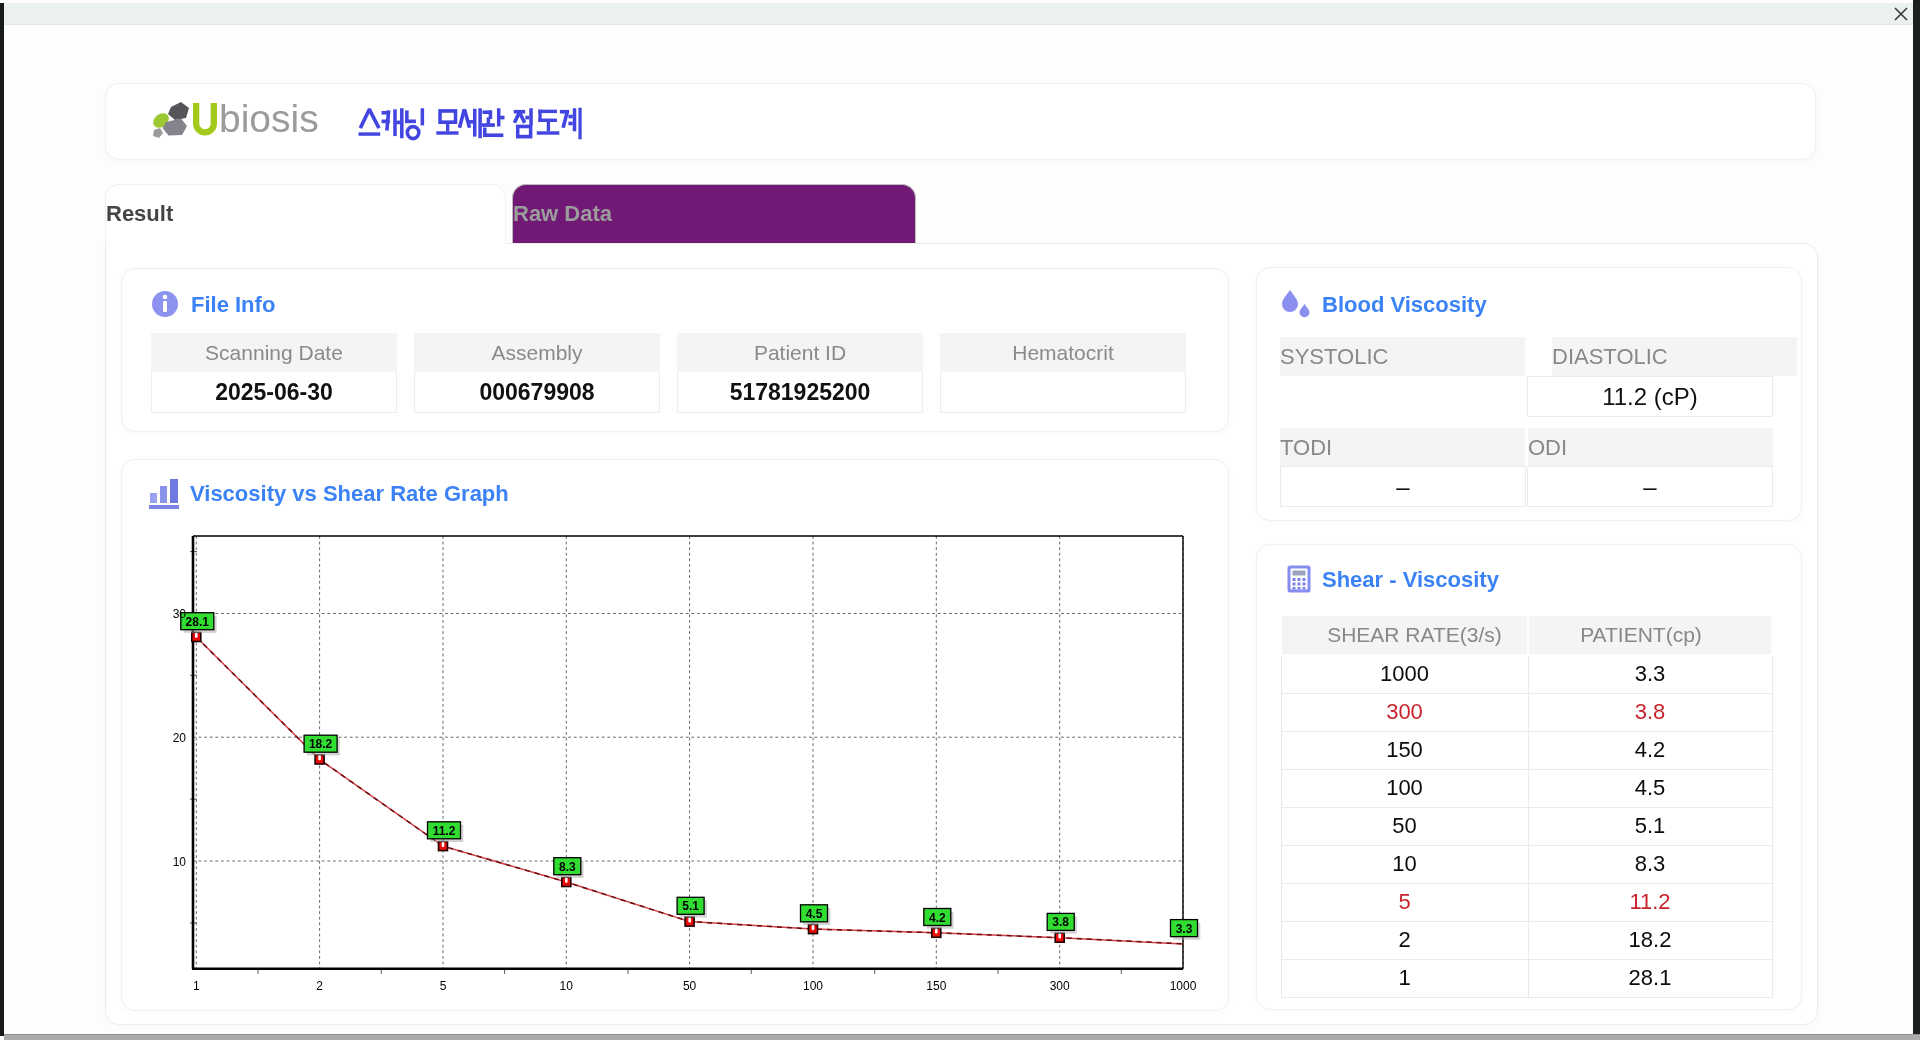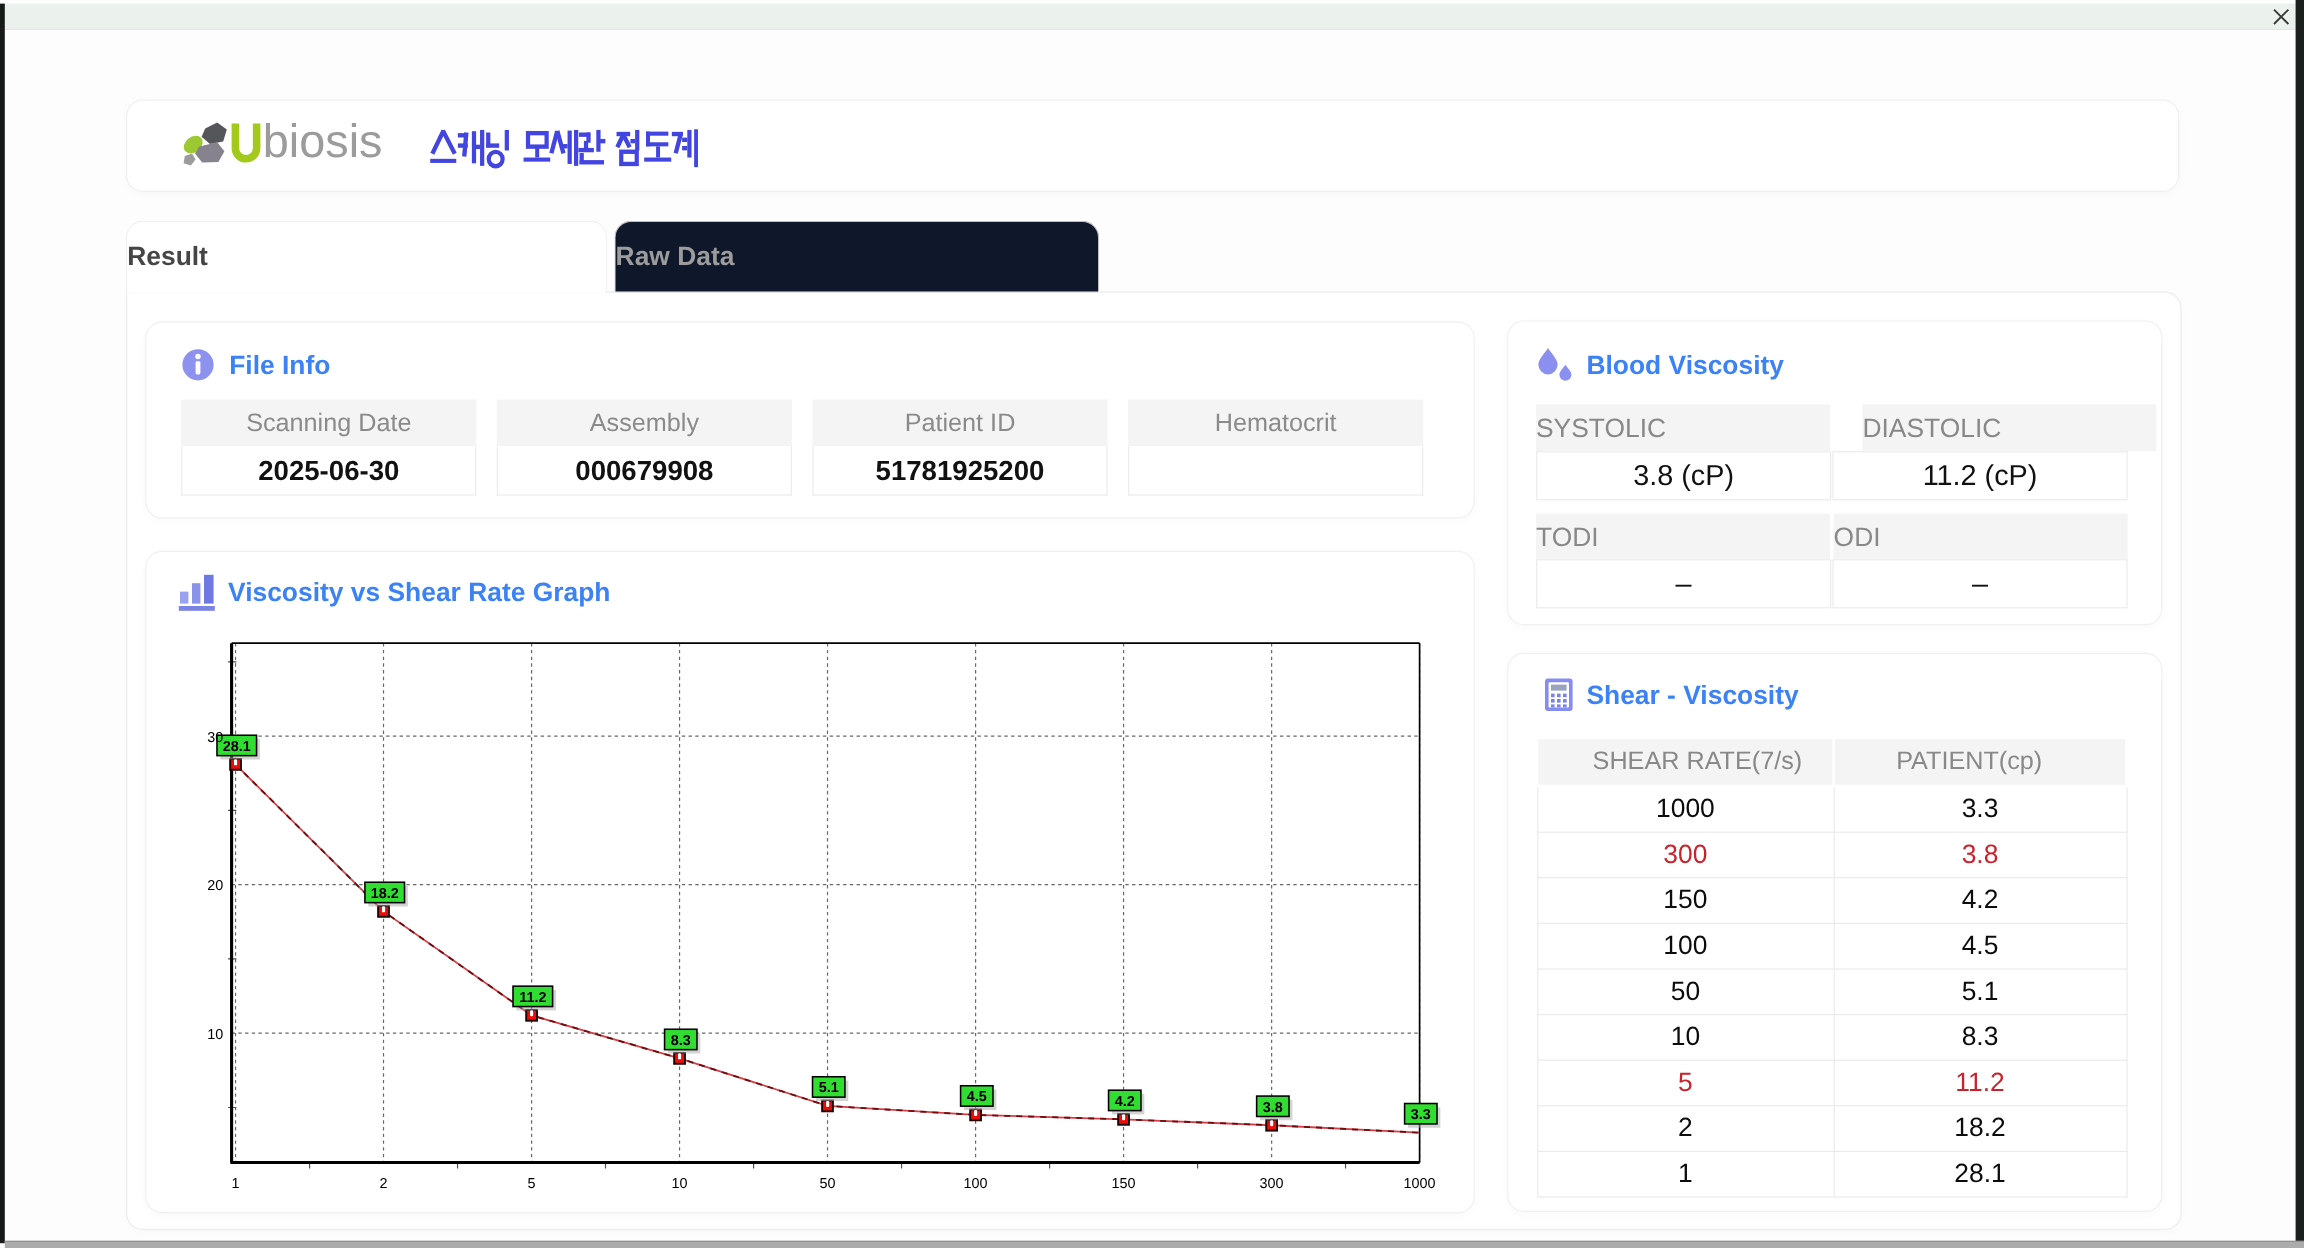--- a/index.html
+++ b/index.html
@@ -14,21 +14,21 @@
   #bbar   { left:4px; top:1034px; width:1916px; height:6px; background:#ababab; border-top:1px solid #8f8f8f;}
   
   .card { position:absolute; background:#fff; border:1px solid #f0f0f0; border-radius:14px;
           box-shadow:0 2px 8px rgba(0,0,0,0.025); }
   #hdrcard { left:105px; top:83px; width:1711px; height:77px; }
   
   .tab { position:absolute; top:184px; height:60px; border-radius:14px 14px 0 0;
          font-weight:bold; font-size:22px; text-align:left; line-height:58px; }
   #tab1 { left:105px; width:401px; background:#fff; color:#454545;
           border:1px solid #f1f1f1; border-bottom:none; z-index:3;}
-  #tab2 { left:512px; width:404px; background:#0f172a; color:#9c9c9c;
+  #tab2 { left:512px; width:404px; background:#701a75; color:#9c9c9c;
           border:1px solid #bdbdbd; border-bottom:none; z-index:1;}
   #panel { left:105px; top:243px; width:1713px; height:782px; background:#fff;
            border:1px solid #ececec; border-radius:0 14px 14px 14px;
            box-shadow:0 2px 6px rgba(0,0,0,0.02); z-index:2; }
   
   #ficard { left:121px; top:268px; width:1108px; height:164px; z-index:4;}
   #gcard  { left:121px; top:459px; width:1108px; height:552px; z-index:4;}
   #bvcard { left:1256px; top:267px; width:546px; height:254px; z-index:4;}
   #svcard { left:1256px; top:544px; width:546px; height:466px; z-index:4;}
   .ctitle { position:absolute; font-weight:bold; font-size:22px; color:#3b82f6; }
@@ -244,21 +244,20 @@
 </svg>
 
   <div class="card" id="bvcard"></div>
   <svg class="abs" style="left:1280px;top:288px;z-index:5" width="32" height="32" viewBox="0 0 32 32">
     <path d="M10 2 C13 7 18 11 18 16 A8 8 0 0 1 2 16 C2 11 7 7 10 2 Z" fill="#8a8ff0"></path>
     <path d="M24.5 16 C26.3 19 29.5 21.5 29.5 24.3 A5 5 0 0 1 19.5 24.3 C19.5 21.5 22.7 19 24.5 16 Z" fill="#8a8ff0"></path>
   </svg>
   <div class="ctitle" style="left:1322px;top:292px;z-index:5">Blood Viscosity</div>
   <div class="bvlabel" style="left:1280px;top:337px;z-index:5">SYSTOLIC</div>
   <div class="bvlabel" style="left:1552px;top:337px;z-index:5">DIASTOLIC</div>
-  <div class="bvvalue" style="left:1280px;top:376px;z-index:5">3.8 (cP)</div>
   <div class="bvvalue" style="left:1527px;top:376px;z-index:5">11.2 (cP)</div>
   <div class="bvlabel" style="left:1280px;top:428px;z-index:5">TODI</div>
   <div class="bvlabel" style="left:1528px;top:428px;z-index:5">ODI</div>
   <div class="bvvalue" style="left:1280px;top:466px;z-index:5">–</div>
   <div class="bvvalue" style="left:1527px;top:466px;z-index:5">–</div>
 
   <div class="card" id="svcard"></div>
   <svg class="abs" style="left:1287px;top:565px;z-index:5" width="26" height="28" viewBox="0 0 26 28">
     <rect x="0.5" y="0.5" width="23" height="27" rx="2.5" fill="#868df0"></rect>
     <rect x="3.5" y="3.5" width="17" height="21" rx="1" fill="#fff"></rect>
@@ -270,21 +269,21 @@
     <rect x="10.5" y="17.5" width="3" height="3" fill="#7b82e8"></rect>
     <rect x="15.5" y="17.5" width="3" height="3" fill="#7b82e8"></rect>
     <rect x="5.5" y="22" width="3" height="2.5" fill="#7b82e8"></rect>
     <rect x="10.5" y="22" width="3" height="2.5" fill="#7b82e8"></rect>
     <rect x="15.5" y="22" width="3" height="2.5" fill="#7b82e8"></rect>
   </svg>
   <div class="ctitle" style="left:1322px;top:567px;z-index:5">Shear - Viscosity</div>
   <table class="sv" style="z-index:5">
     <tbody>
         <tr>
-          <th style="width:247px">SHEAR RATE(7/s)</th>
+          <th style="width:247px">SHEAR RATE(3/s)</th>
           <th>PATIENT(cp)</th>
         </tr>
     <tr>
           <td>1000</td>
           <td>3.3</td>
         </tr>
     <tr>
           <td class="red">300</td>
           <td class="red">3.8</td>
         </tr>

